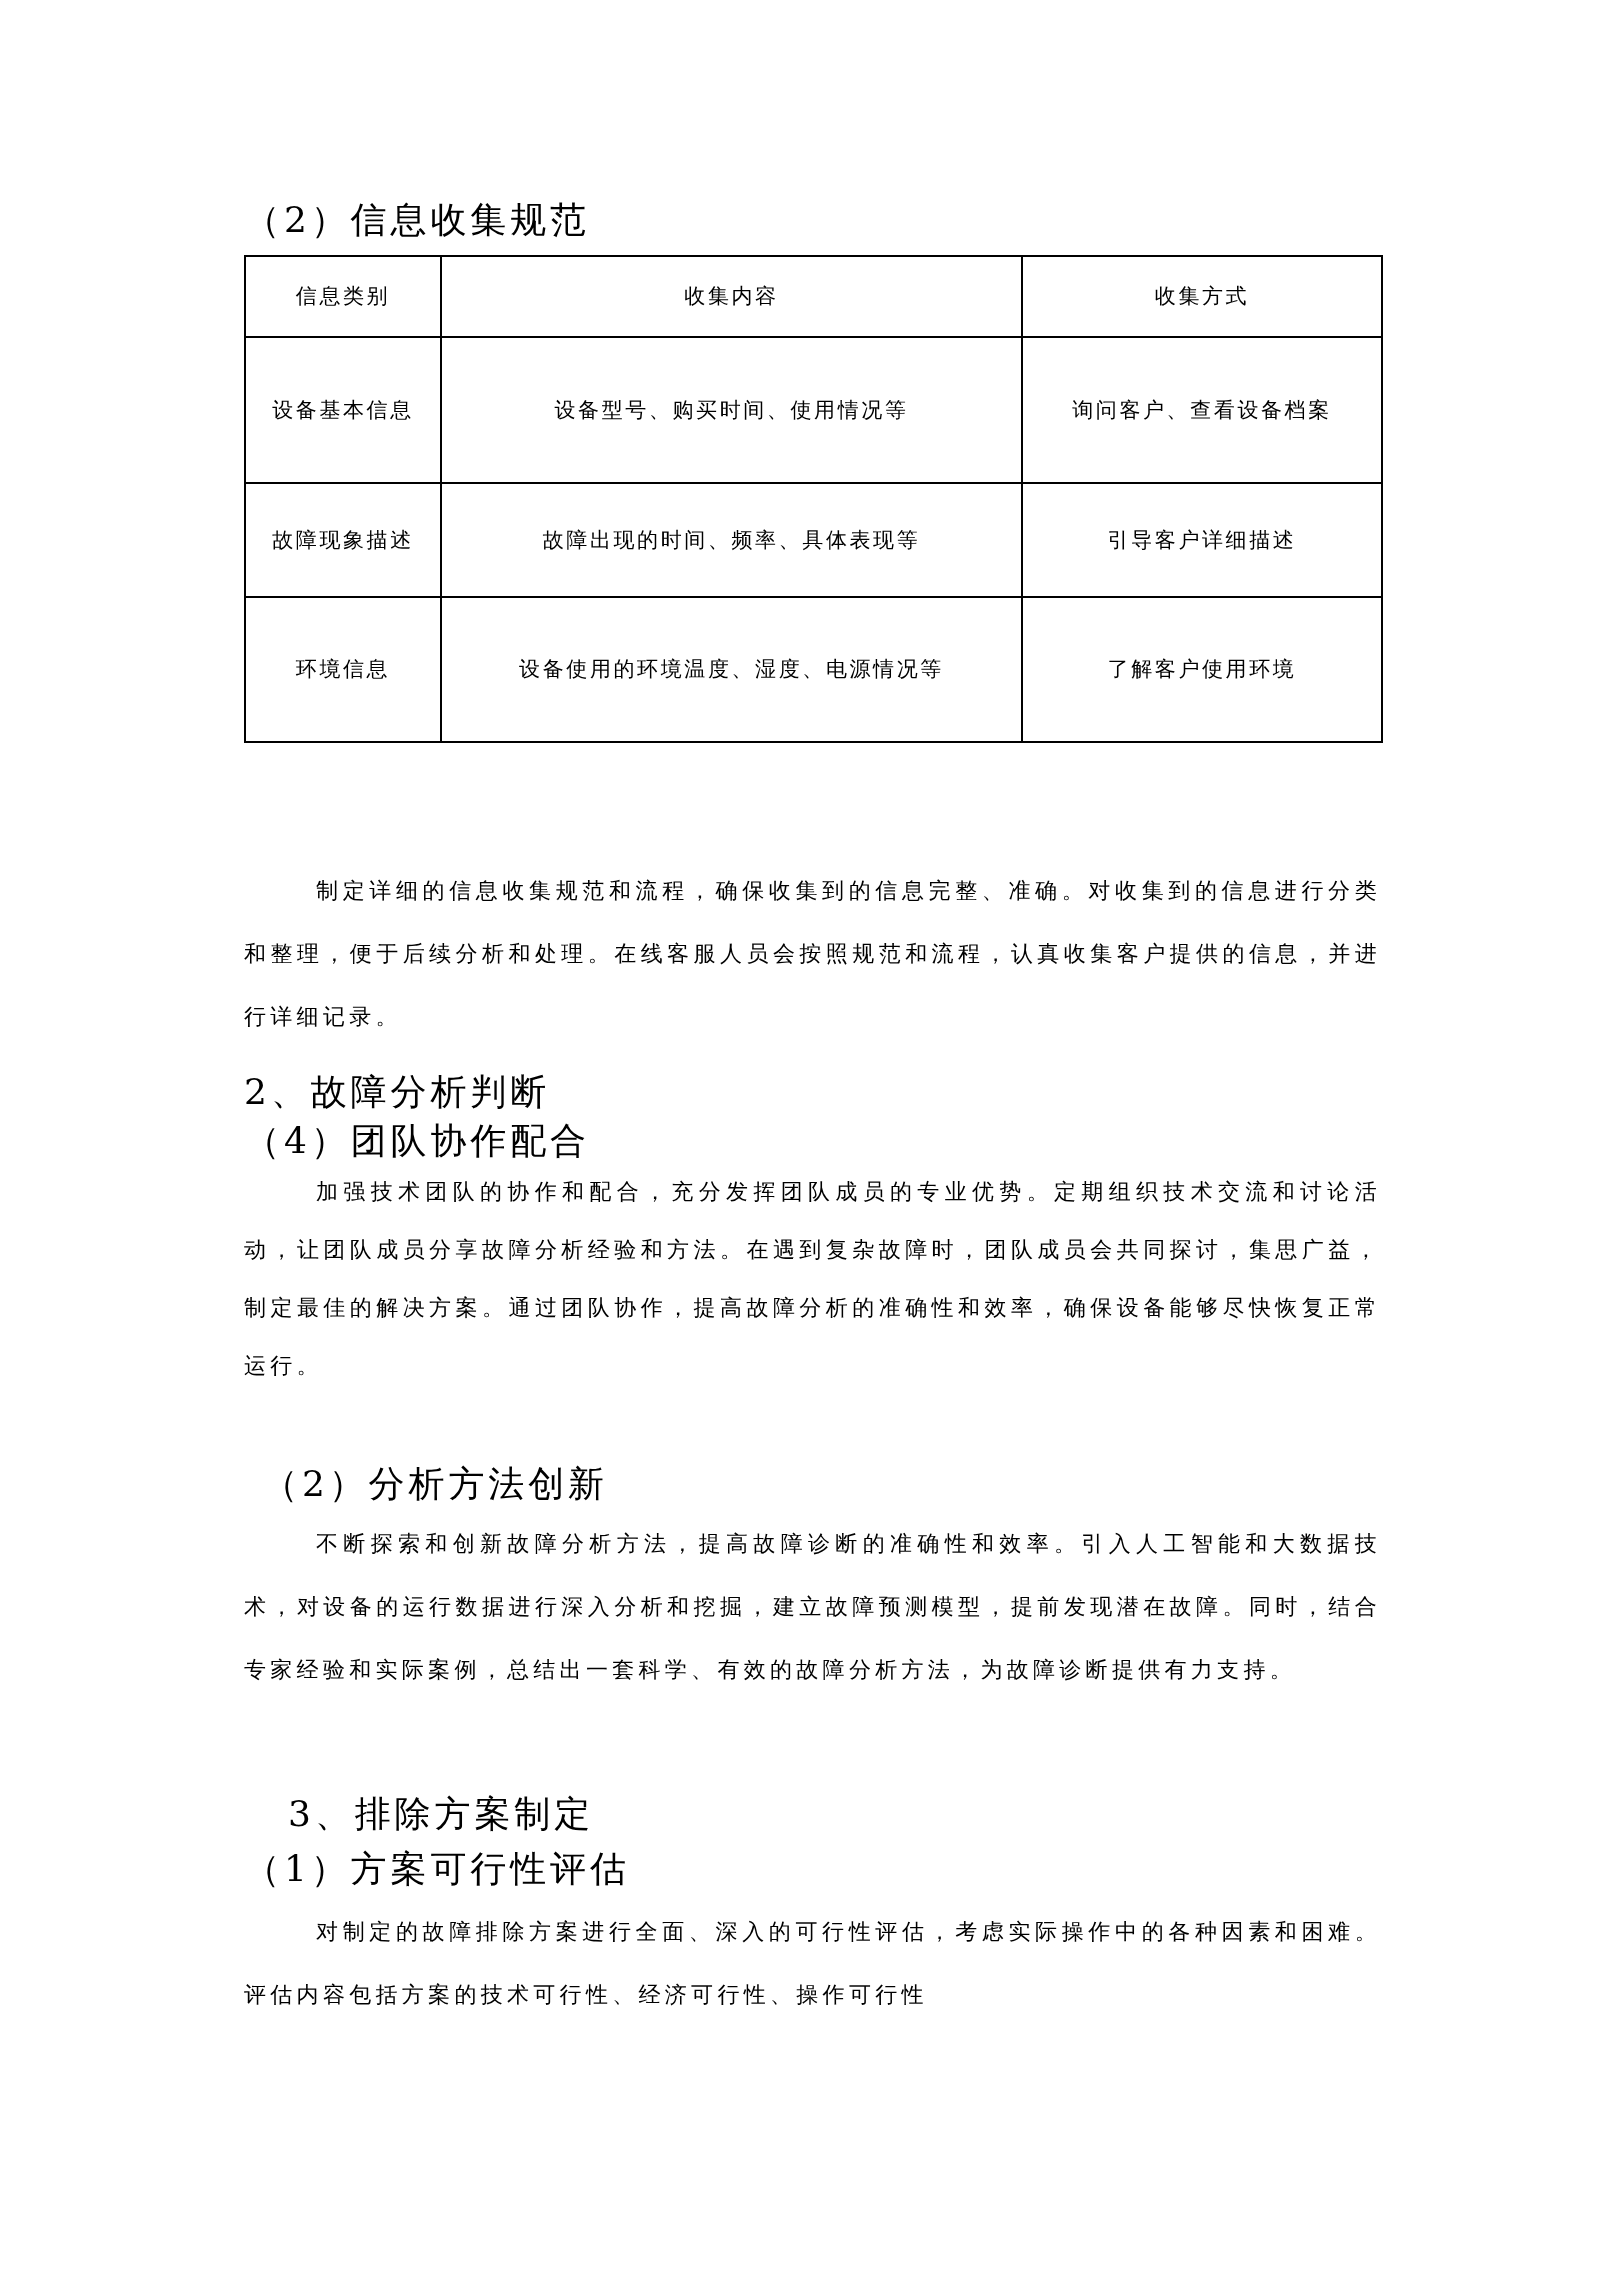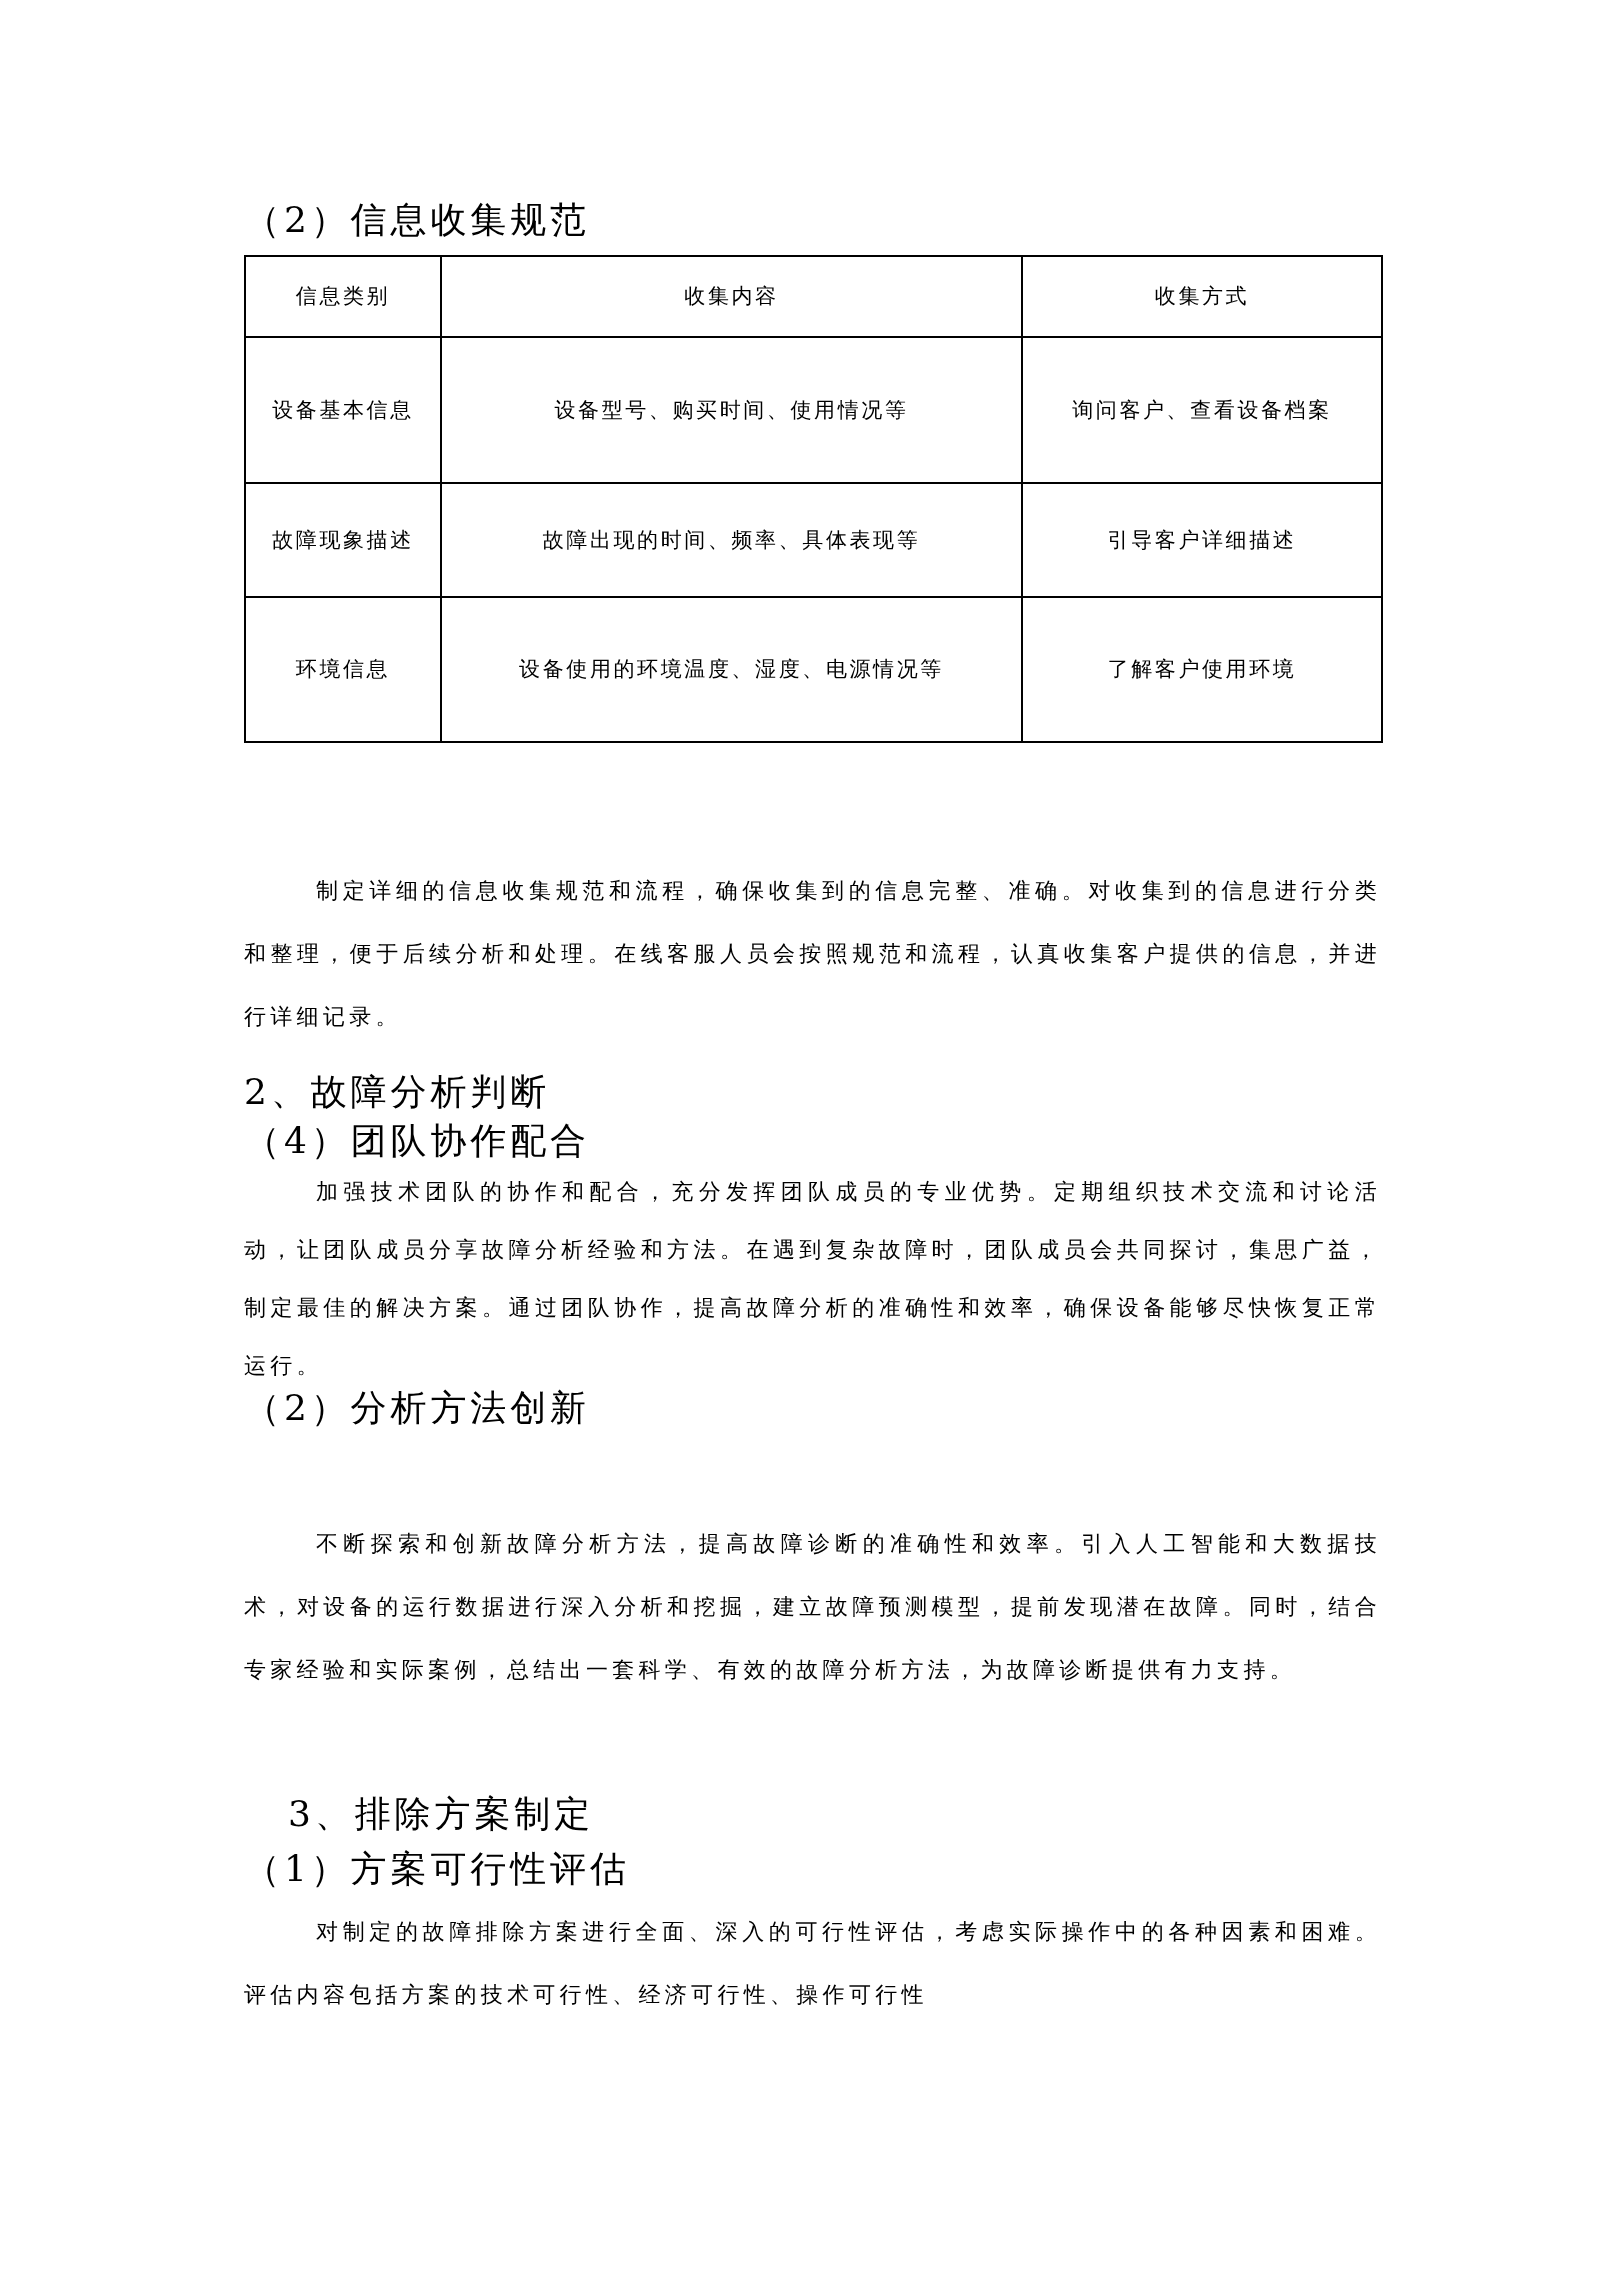--- a/index.html
+++ b/index.html
@@ -72,19 +72,19 @@
   </tr>
 </tbody>
   </table>
 
 <div class="para" style="top:859px;">制定详细的信息收集规范和流程，确保收集到的信息完整、准确。对收集到的信息进行分类和整理，便于后续分析和处理。在线客服人员会按照规范和流程，认真收集客户提供的信息，并进行详细记录。</div>
 
 <div class="line" style="top:1072px;">2、故障分析判断</div>
 <div class="line" style="top:1121px;">（4）团队协作配合</div>
 <div class="para p2" style="top:1163px;">加强技术团队的协作和配合，充分发挥团队成员的专业优势。定期组织技术交流和讨论活动，让团队成员分享故障分析经验和方法。在遇到复杂故障时，团队成员会共同探讨，集思广益，制定最佳的解决方案。通过团队协作，提高故障分析的准确性和效率，确保设备能够尽快恢复正常运行。</div>
 
-<div class="line" style="top:1388px;">（2）分析方法创新</div>
+<div class="line" style="top:1464px;margin-left:18px;">（2）分析方法创新</div>
 <div class="para p3" style="top:1512px;">不断探索和创新故障分析方法，提高故障诊断的准确性和效率。引入人工智能和大数据技术，对设备的运行数据进行深入分析和挖掘，建立故障预测模型，提前发现潜在故障。同时，结合专家经验和实际案例，总结出一套科学、有效的故障分析方法，为故障诊断提供有力支持。</div>
 
 <div class="line" style="top:1794px;margin-left:44px;">3、排除方案制定</div>
 <div class="line" style="top:1849px;">（1）方案可行性评估</div>
 <div class="para p3" style="top:1900px;">对制定的故障排除方案进行全面、深入的可行性评估，考虑实际操作中的各种因素和困难。评估内容包括方案的技术可行性、经济可行性、操作可行性</div>
 
 
 </body></html>

